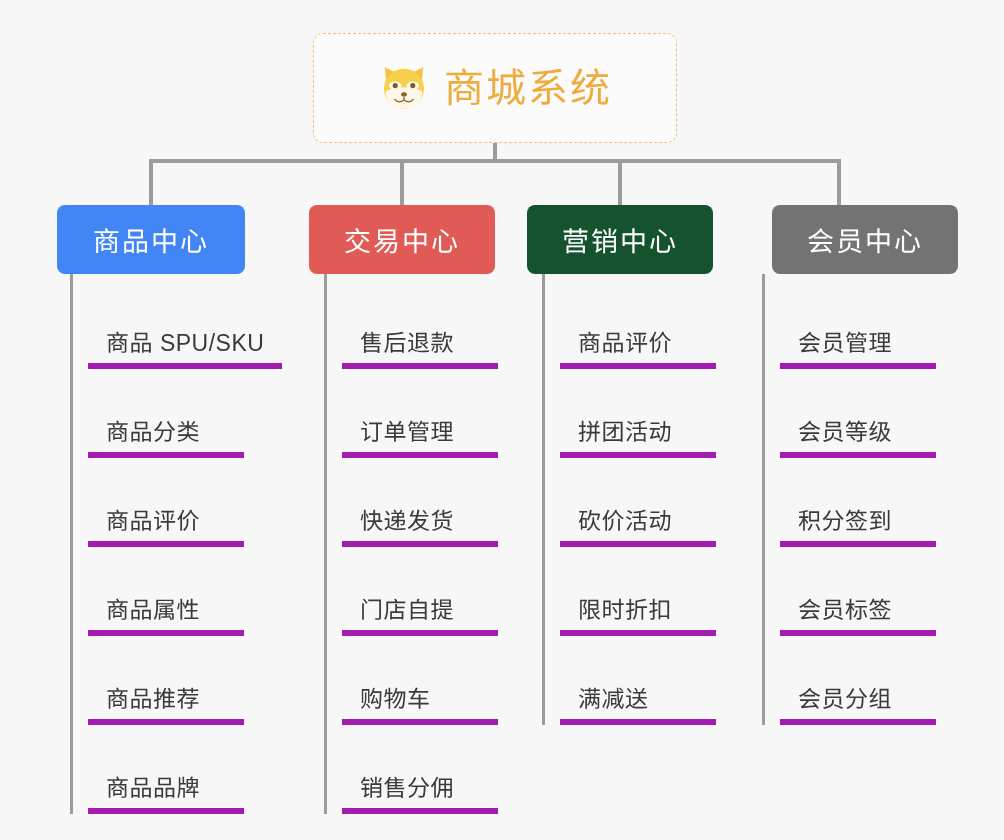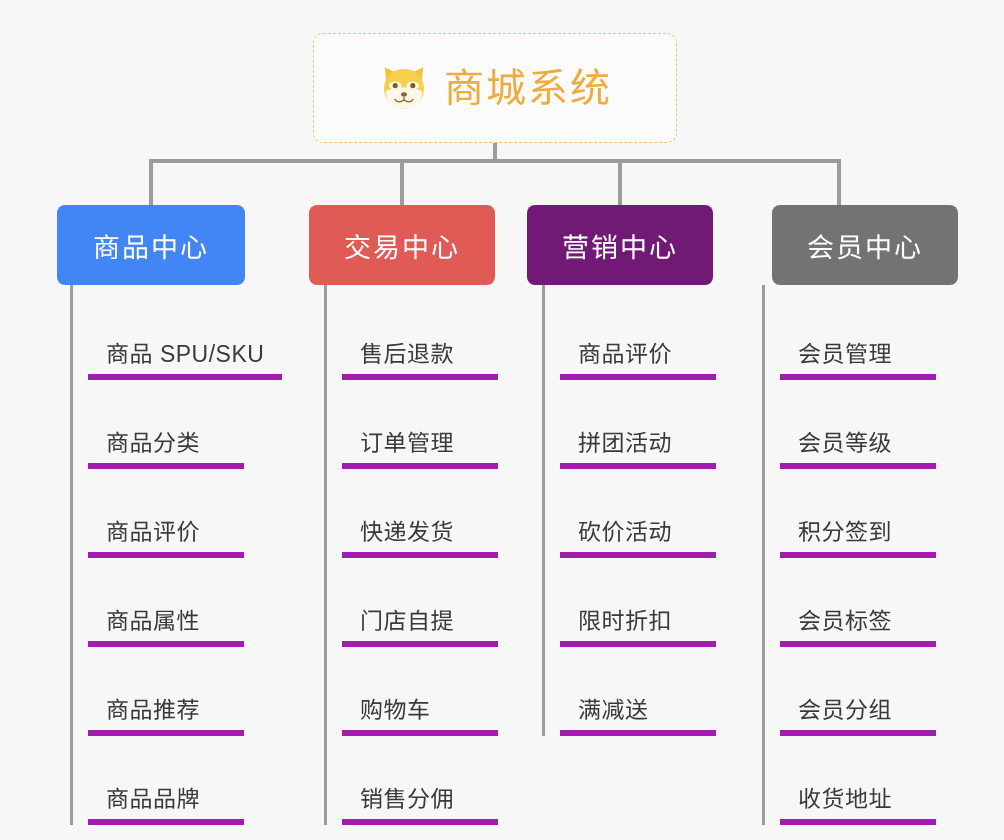--- a/index.html
+++ b/index.html
@@ -62,21 +62,21 @@
     height: 840px;
     pointer-events: none;
   }
 
   
   .branch {
     position: absolute;
     top: 205px;
   }
   .branch-header {
-    height: 80px;
+    height: 69px;
     border-radius: 8px;
     display: flex;
     align-items: center;
     justify-content: center;
     color: #ffffff;
     font-size: 27px;
     letter-spacing: 2px;
     box-sizing: border-box;
     white-space: nowrap;
   }
@@ -211,21 +211,21 @@
       <div class="leaf">
           <span class="leaf-inner"><span class="leaf-label">购物车</span></span>
         </div>
       <div class="leaf">
           <span class="leaf-inner"><span class="leaf-label">销售分佣</span></span>
         </div>
     </div>
   </div>
 
   <div class="branch b2">
-    <div class="branch-header" style="background: #701a75;">营销中心</div>
+    <div class="branch-header" style="background: #14532d;">营销中心</div>
     <div class="leaf-list">
       <div class="leaf">
           <span class="leaf-inner"><span class="leaf-label">商品评价</span></span>
         </div>
       <div class="leaf">
           <span class="leaf-inner"><span class="leaf-label">拼团活动</span></span>
         </div>
       <div class="leaf">
           <span class="leaf-inner"><span class="leaf-label">砍价活动</span></span>
         </div>
@@ -249,19 +249,16 @@
         </div>
       <div class="leaf">
           <span class="leaf-inner"><span class="leaf-label">积分签到</span></span>
         </div>
       <div class="leaf">
           <span class="leaf-inner"><span class="leaf-label">会员标签</span></span>
         </div>
       <div class="leaf">
           <span class="leaf-inner"><span class="leaf-label">会员分组</span></span>
         </div>
-      <div class="leaf">
-          <span class="leaf-inner"><span class="leaf-label">收货地址</span></span>
-        </div>
     </div>
   </div>
 
 </div>
 
 </body></html>

